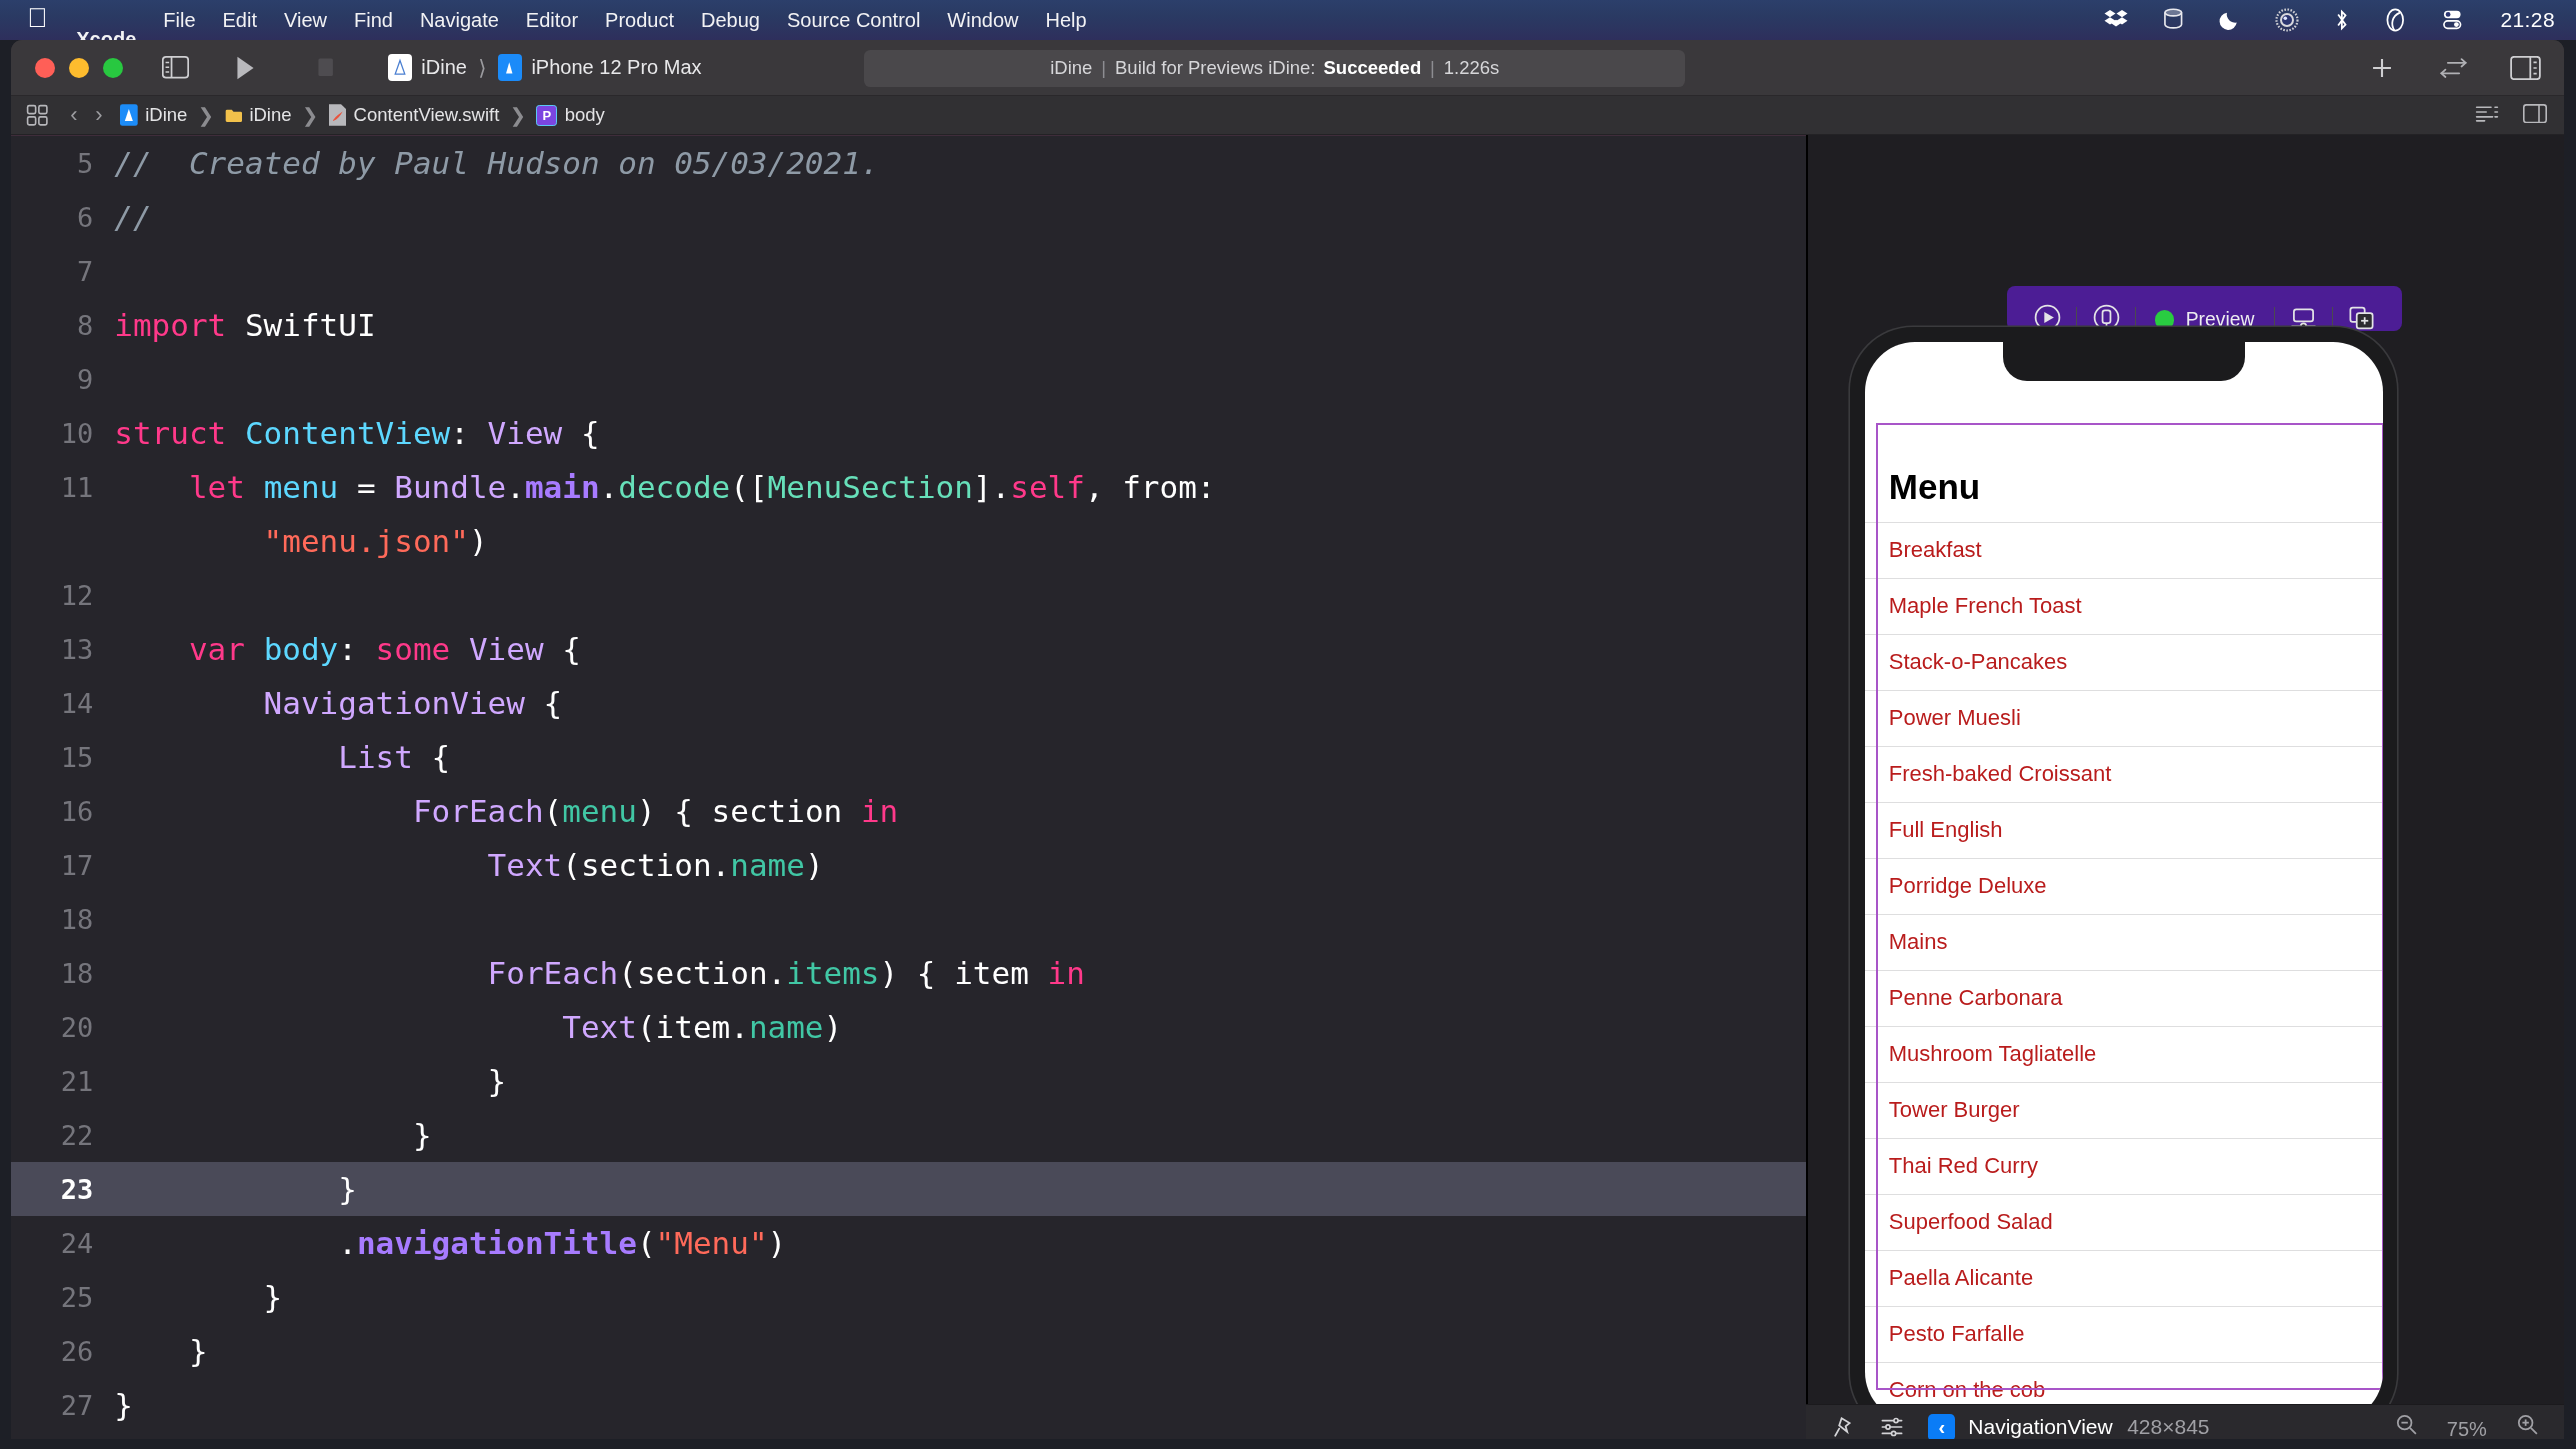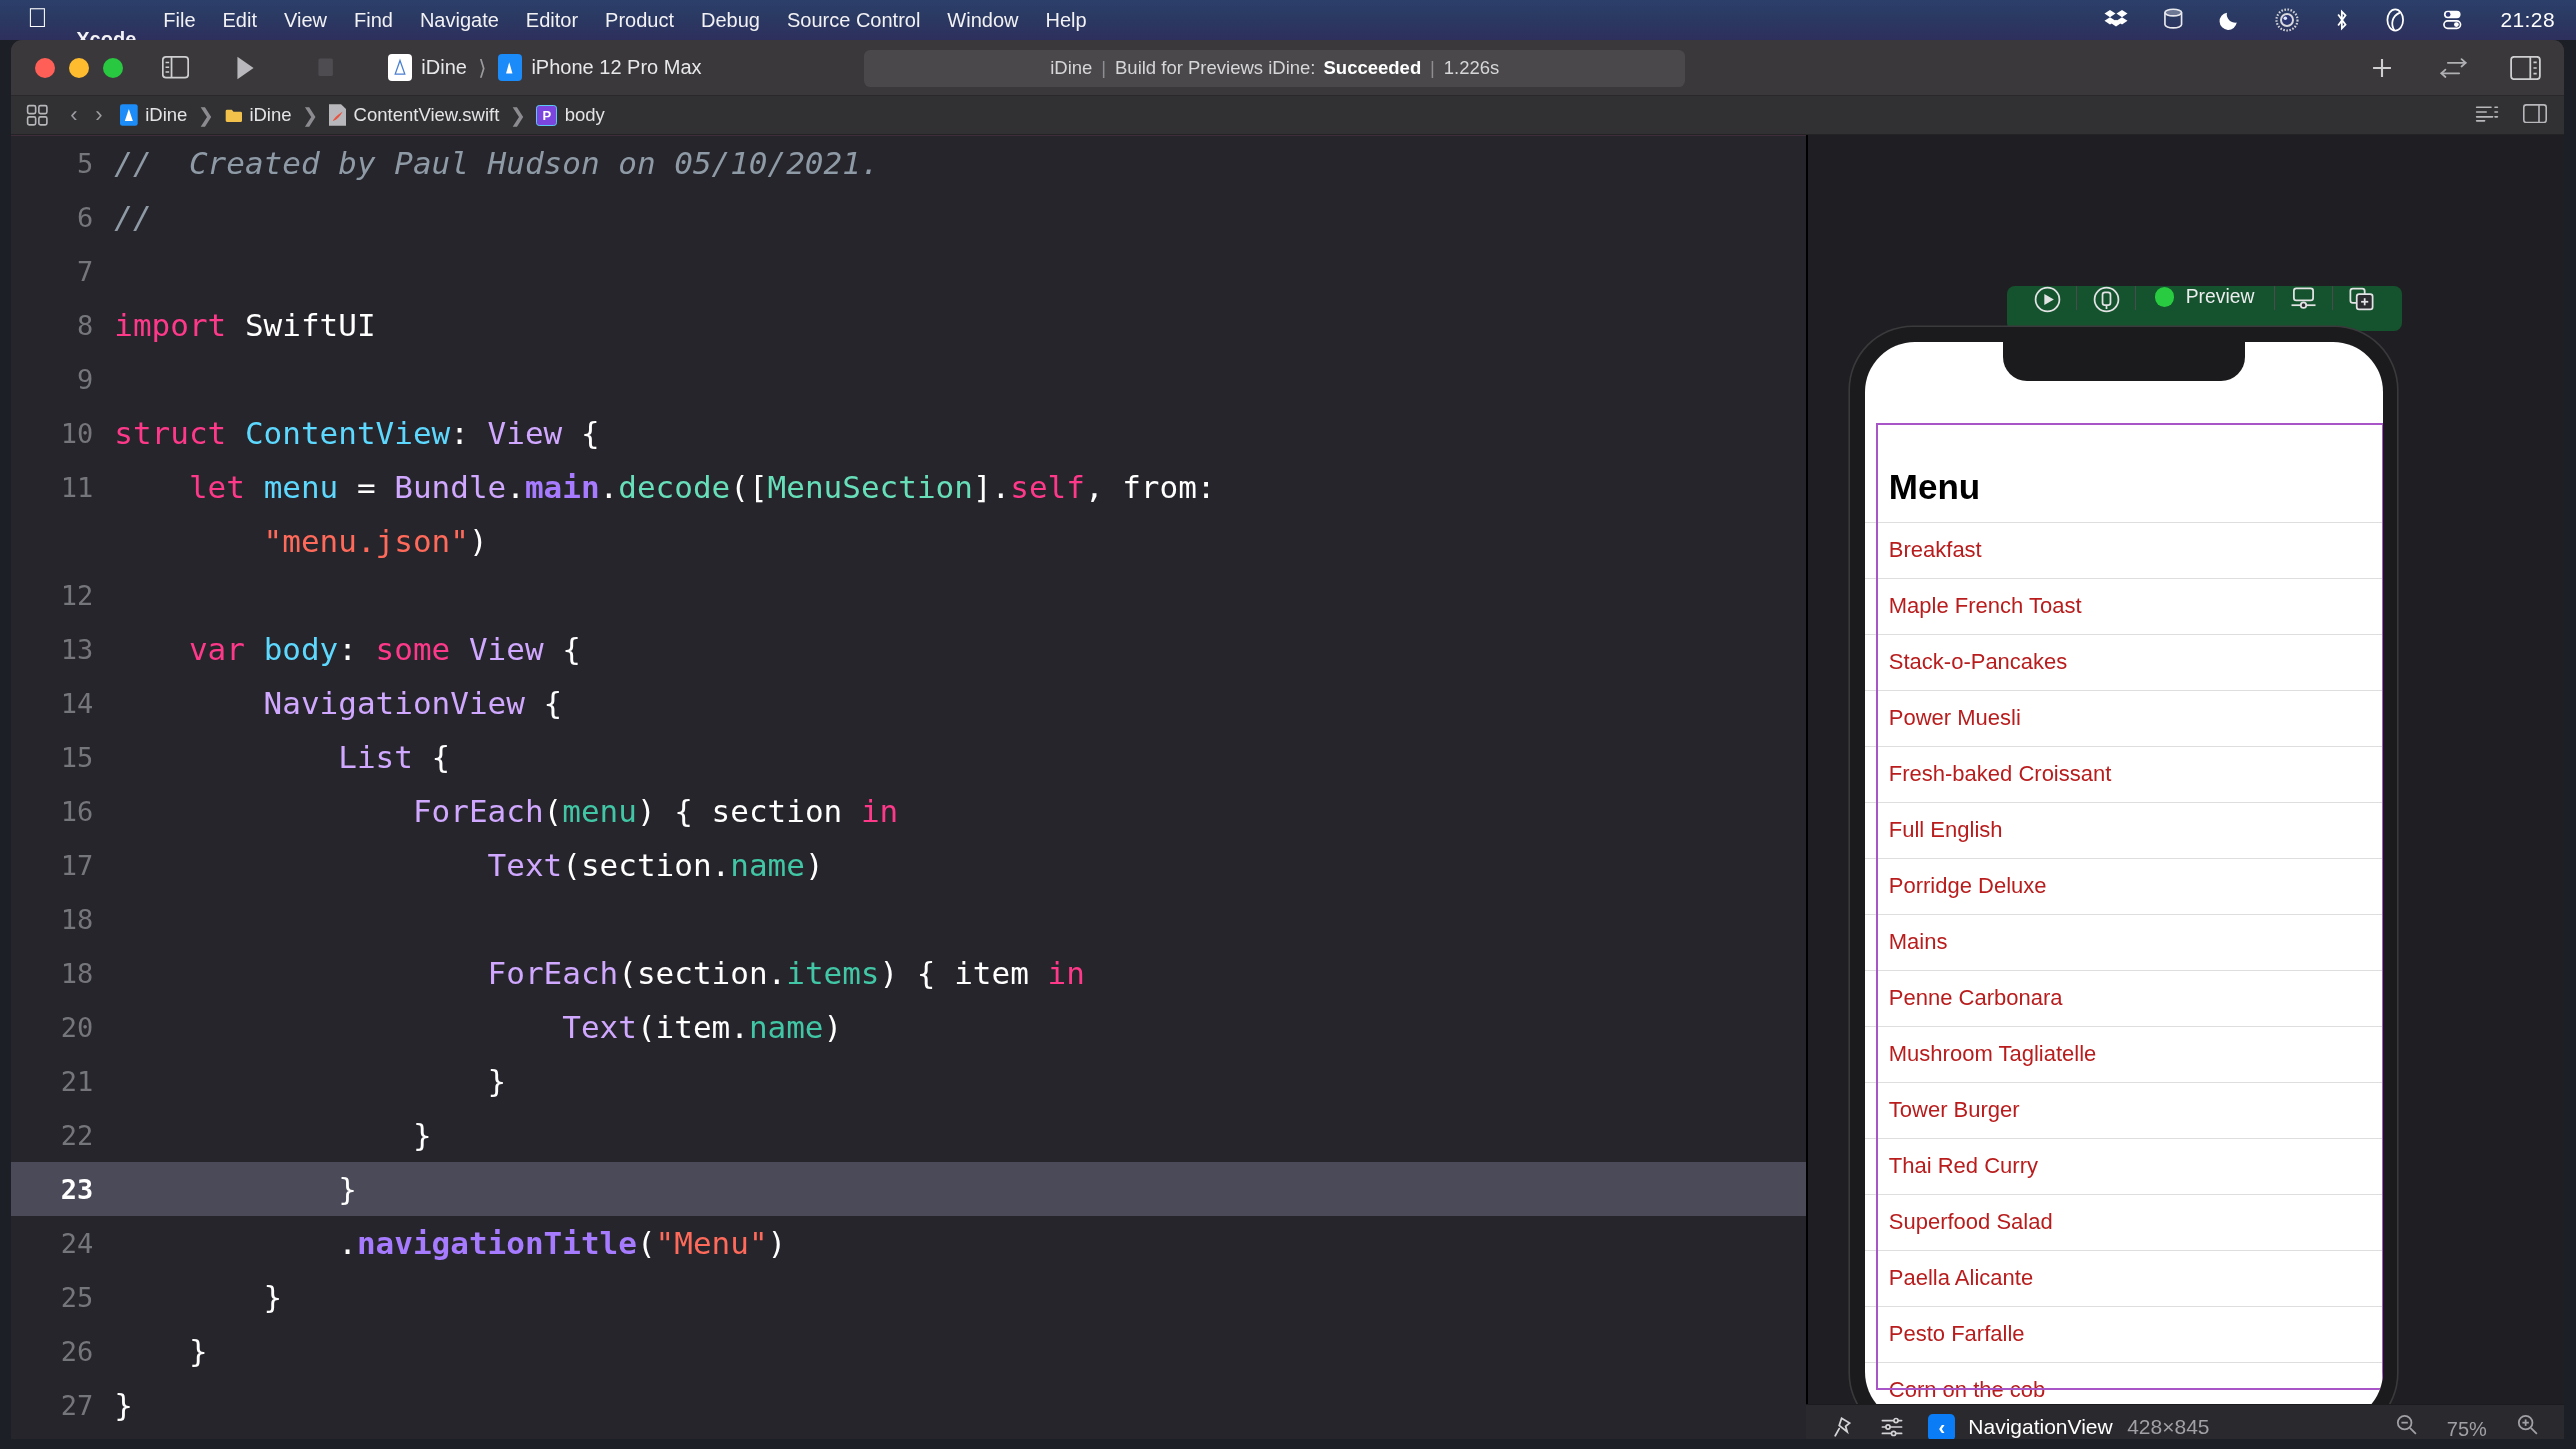--- a/index.html
+++ b/index.html
@@ -122,22 +122,22 @@
   .c-prop { color:#a77bff;font-weight:bold; }
   .c-meth { color:#67e0ba; }
   .c-str  { color:#ff6a5a; }
   .c-plain{ color:#ffffff; }
   .c-ident{ color:#41c7a5; }
 
   
   #canvas { flex:1; background:#1f1e22; position:relative; }
   #preview-toolbar {
     position:absolute; left: 201px; top: 151px;
-    height: 45px; background:#14532d; border-radius: 8px;
-    display:flex; align-items:flex-start; padding: 0 17.7px; gap: 0;
+    height: 45px; background:#4c1d95; border-radius: 8px;
+    display:flex; align-items:flex-end; padding: 0 17.7px; gap: 0;
   }
   .pt-btn { width:45px; display:flex; align-items:center; justify-content:center; color:#e3e3e6; }
   .pt-div { width:0.8px; height:24px; background:#4b4a4f; margin: 0 6.4px; }
   .pt-label { display:flex; align-items:center; gap: 11.3px; font-size:19.3px; color:#ededf0; padding: 0 13px; }
   .green-dot { width:19.3px; height:19.3px; border-radius:50%; background:#29cc41; display:inline-block; }
 
   
   #phone {
     position:absolute; left: 44px; top: 192px;
     width: 547px; height: 1109px;
@@ -422,21 +422,21 @@
           <line x1="20" y1="1" x2="20" y2="23" stroke="#b8b8bc" stroke-width="2"></line>
           </svg>
       </span>
     </span>
   </div>
 
   <div id="editor-area">
 
     <div id="editor">
       <div id="code-lines">
-          <div class="code-line"><span class="lnum">5</span><span class="ctext"><span class="c-cmt">// </span><span class="c-cmt"> Created by Paul Hudson on 05/10/2021.</span></span></div>
+          <div class="code-line"><span class="lnum">5</span><span class="ctext"><span class="c-cmt">// </span><span class="c-cmt"> Created by Paul Hudson on 05/03/2021.</span></span></div>
           <div class="code-line"><span class="lnum">6</span><span class="ctext"><span class="c-cmt">//</span></span></div>
           <div class="code-line"><span class="lnum">7</span><span class="ctext"></span></div>
           <div class="code-line"><span class="lnum">8</span><span class="ctext"><span class="c-kw">import</span><span class="c-plain"> SwiftUI</span></span></div>
           <div class="code-line"><span class="lnum">9</span><span class="ctext"></span></div>
           <div class="code-line"><span class="lnum">10</span><span class="ctext"><span class="c-kw">struct</span><span class="c-plain"> </span><span class="c-tdec">ContentView</span><span class="c-plain">: </span><span class="c-type">View</span><span class="c-plain"> {</span></span></div>
           <div class="code-line"><span class="lnum">11</span><span class="ctext"><span class="c-plain">    </span><span class="c-kw">let</span><span class="c-plain"> </span><span class="c-tdec">menu</span><span class="c-plain"> = </span><span class="c-type">Bundle</span><span class="c-plain">.</span><span class="c-prop">main</span><span class="c-plain">.</span><span class="c-meth">decode</span><span class="c-plain">([</span><span class="c-meth">MenuSection</span><span class="c-plain">].</span><span class="c-kw">self</span><span class="c-plain">, from:</span></span></div>
           <div class="code-line"><span class="lnum"></span><span class="ctext"><span class="c-plain">        </span><span class="c-str">"menu.json"</span><span class="c-plain">)</span></span></div>
           <div class="code-line"><span class="lnum">12</span><span class="ctext"></span></div>
           <div class="code-line"><span class="lnum">13</span><span class="ctext"><span class="c-plain">    </span><span class="c-kw">var</span><span class="c-plain"> </span><span class="c-tdec">body</span><span class="c-plain">: </span><span class="c-kw">some</span><span class="c-plain"> </span><span class="c-type">View</span><span class="c-plain"> {</span></span></div>
           <div class="code-line"><span class="lnum">14</span><span class="ctext"><span class="c-plain">        </span><span class="c-type">NavigationView</span><span class="c-plain"> {</span></span></div>

